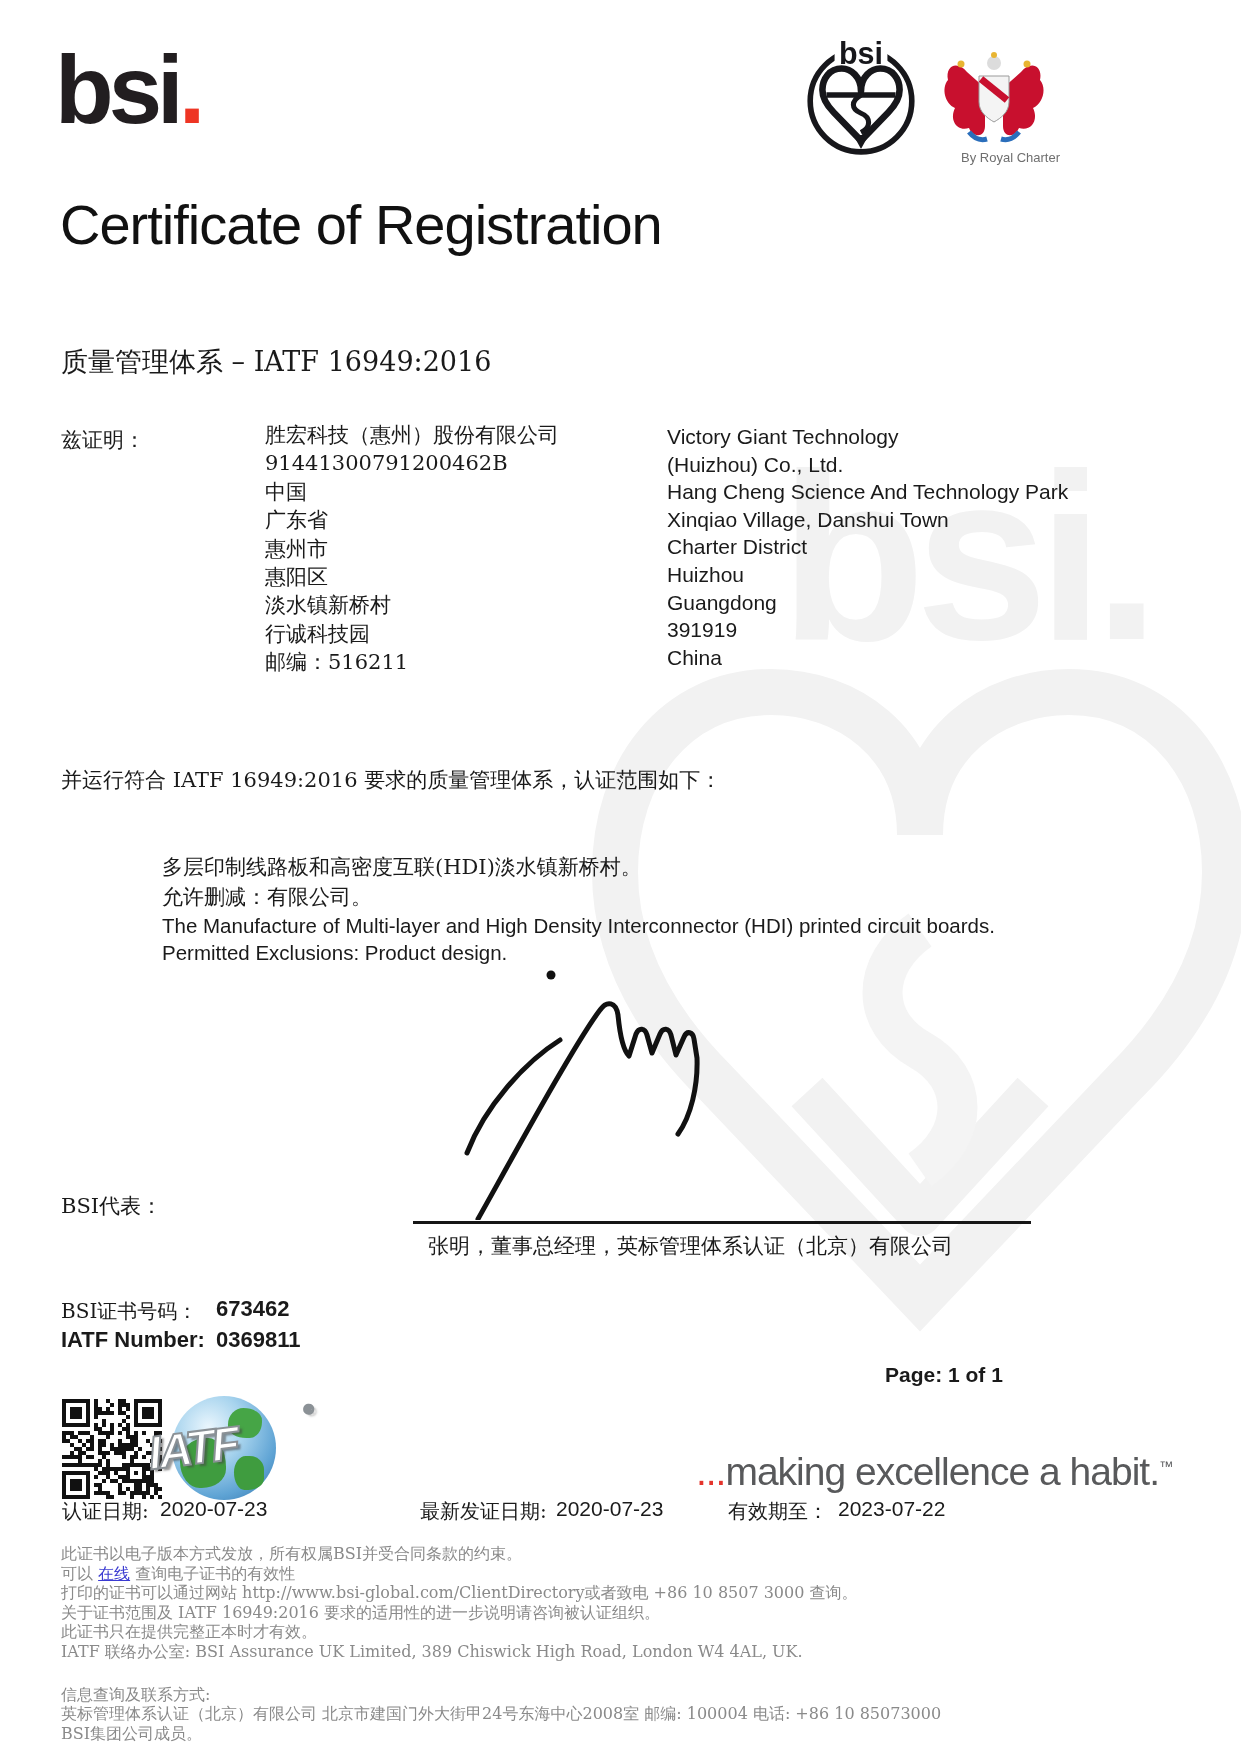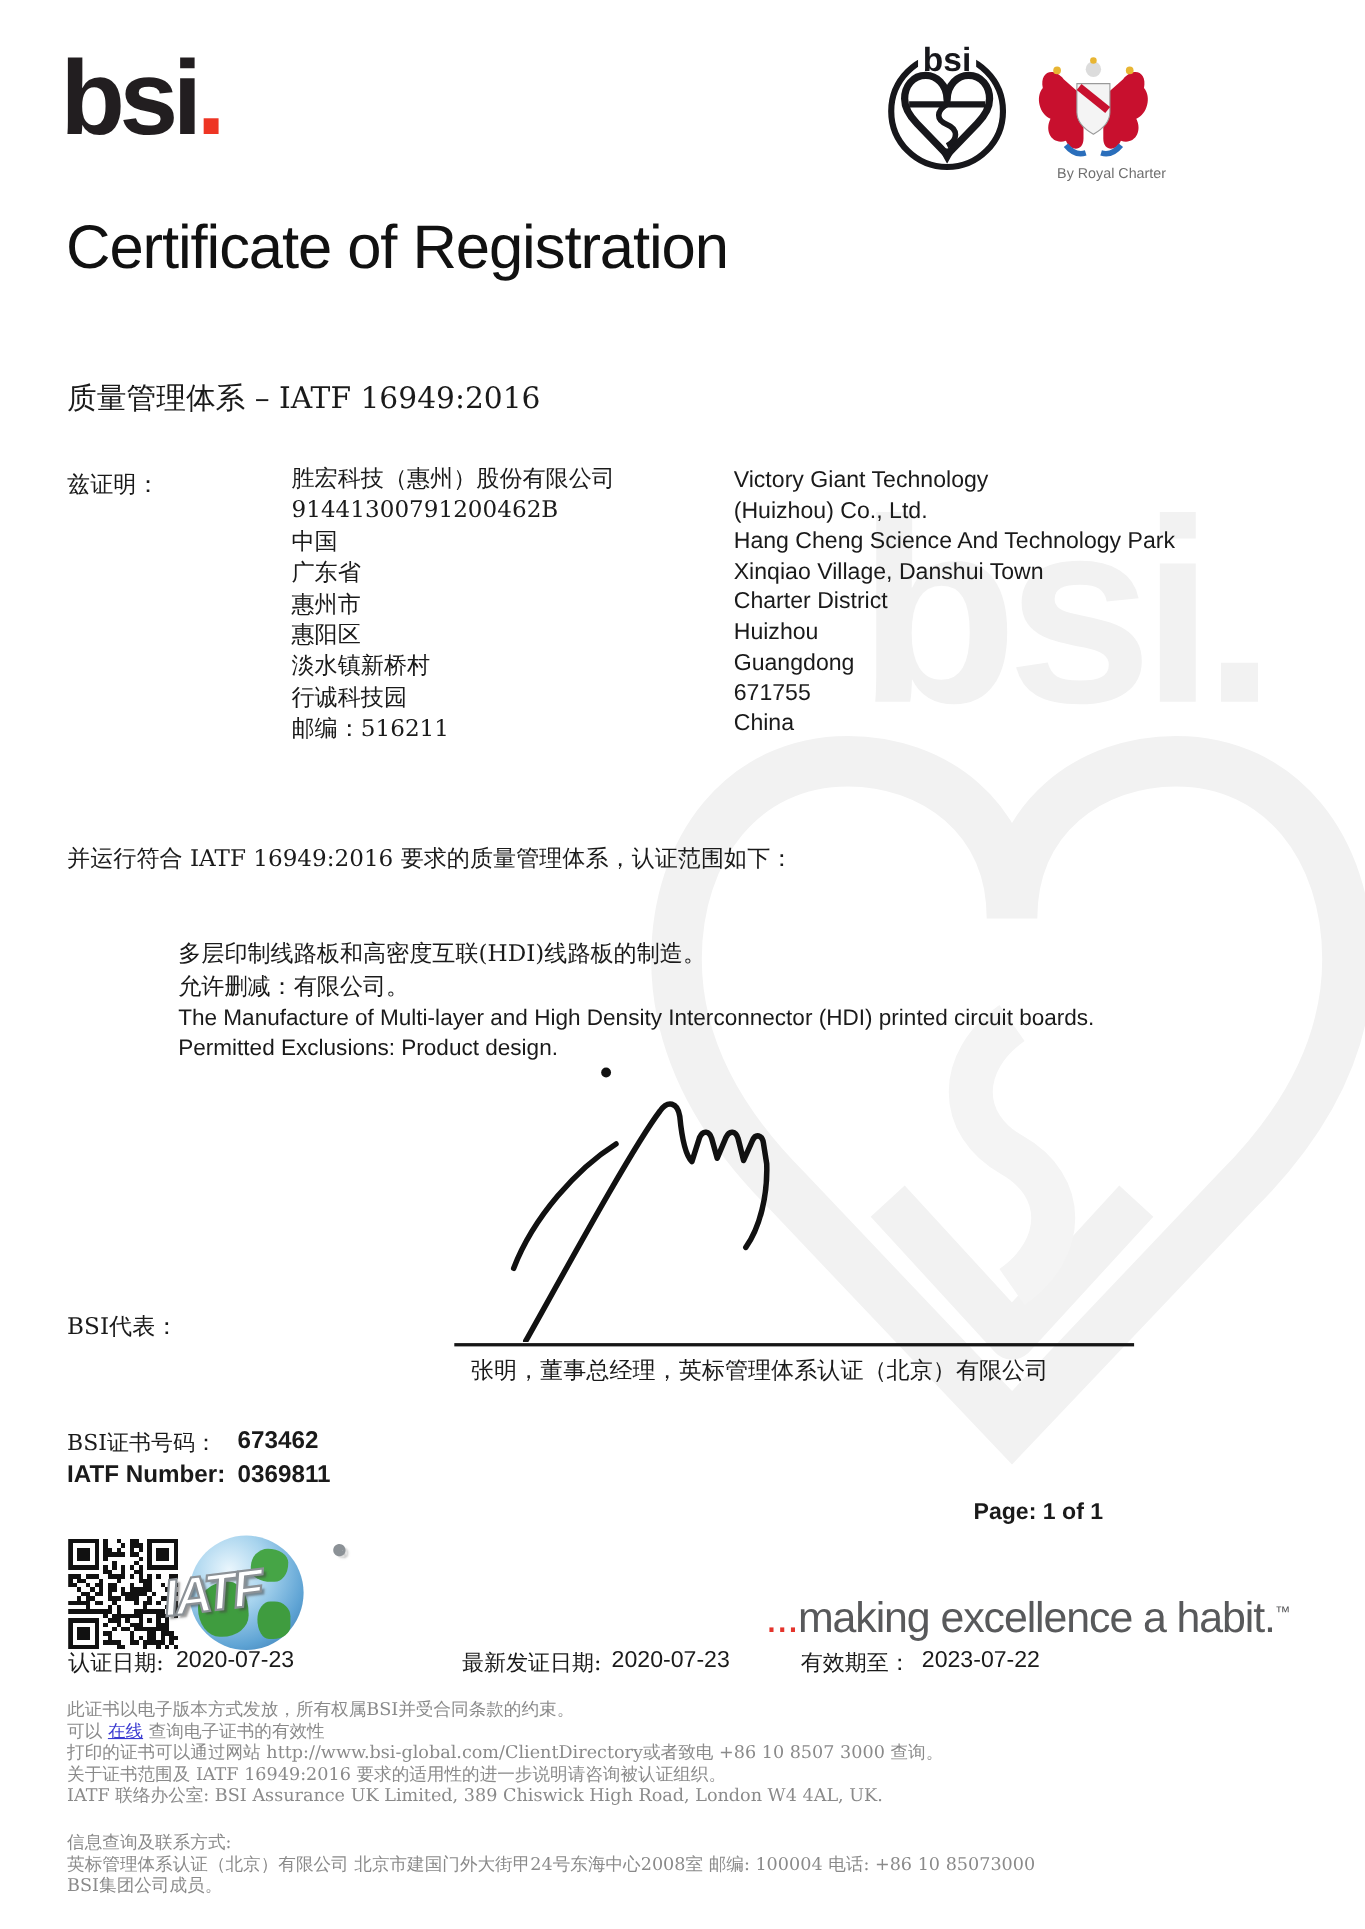--- a/index.html
+++ b/index.html
@@ -140,27 +140,27 @@
     </div>
 
     <div class="abs en-address sans">
       <div>Victory Giant Technology</div>
       <div>(Huizhou) Co., Ltd.</div>
       <div>Hang Cheng Science And Technology Park</div>
       <div>Xinqiao Village, Danshui Town</div>
       <div>Charter District</div>
       <div>Huizhou</div>
       <div>Guangdong</div>
-      <div>671755</div>
+      <div>391919</div>
       <div>China</div>
     </div>
 
     <div class="abs scope-intro serif">并运行符合 IATF 16949:2016 要求的质量管理体系，认证范围如下：</div>
     <div class="abs scope-block">
-      <div class="cn serif">多层印制线路板和高密度互联(HDI)线路板的制造。</div>
+      <div class="cn serif">多层印制线路板和高密度互联(HDI)淡水镇新桥村。</div>
       <div class="cn serif">允许删减：有限公司。</div>
       <div class="en sans">The Manufacture of Multi-layer and High Density Interconnector (HDI) printed circuit boards.</div>
       <div class="en sans">Permitted Exclusions: Product design.</div>
     </div>
 
     <svg class="abs sig-svg" viewBox="0 0 560 262">
       <circle cx="121" cy="17" r="4.5" fill="#111"></circle>
       <path d="M37 195 C55 148 95 104 130 82" fill="none" stroke="#111" stroke-width="5" stroke-linecap="round"></path>
       <path d="M48 261 C85 195 145 85 170 52 C177 42 186 44 188 57 C190 78 193 92 199 98 L206 76 C209 69 215 70 217 77 L222 95 L230 76 C233 69 239 70 241 77 L246 97 L254 79 C257 72 263 74 264 81 L267 100 C268 128 261 158 248 176" fill="none" stroke="#111" stroke-width="5" stroke-linecap="round" stroke-linejoin="round"></path>
     </svg>
@@ -407,20 +407,21 @@
     <div class="abs dates d-label d2l">最新发证日期:</div>
     <div class="abs d-value d2v">2020-07-23</div>
     <div class="abs dates d-label d3l">有效期至：</div>
     <div class="abs d-value d3v">2023-07-22</div>
 
     <div class="abs footer serif">
       <div>此证书以电子版本方式发放，所有权属BSI并受合同条款的约束。</div>
       <div><span>可以 </span><a>在线</a><span> 查询电子证书的有效性</span></div>
       <div>打印的证书可以通过网站 http://www.bsi-global.com/ClientDirectory或者致电 +86 10 8507 3000 查询。</div>
       <div>关于证书范围及 IATF 16949:2016 要求的适用性的进一步说明请咨询被认证组织。</div>
+      <div>此证书只在提供完整正本时才有效。</div>
       <div>IATF 联络办公室: BSI Assurance UK Limited, 389 Chiswick High Road, London W4 4AL, UK.</div>
       <div class="gap">信息查询及联系方式:</div>
       <div>英标管理体系认证（北京）有限公司 北京市建国门外大街甲24号东海中心2008室 邮编: 100004 电话: +86 10 85073000</div>
       <div>BSI集团公司成员。</div>
     </div>
 
   </div>
 </div>
 
 </body></html>

